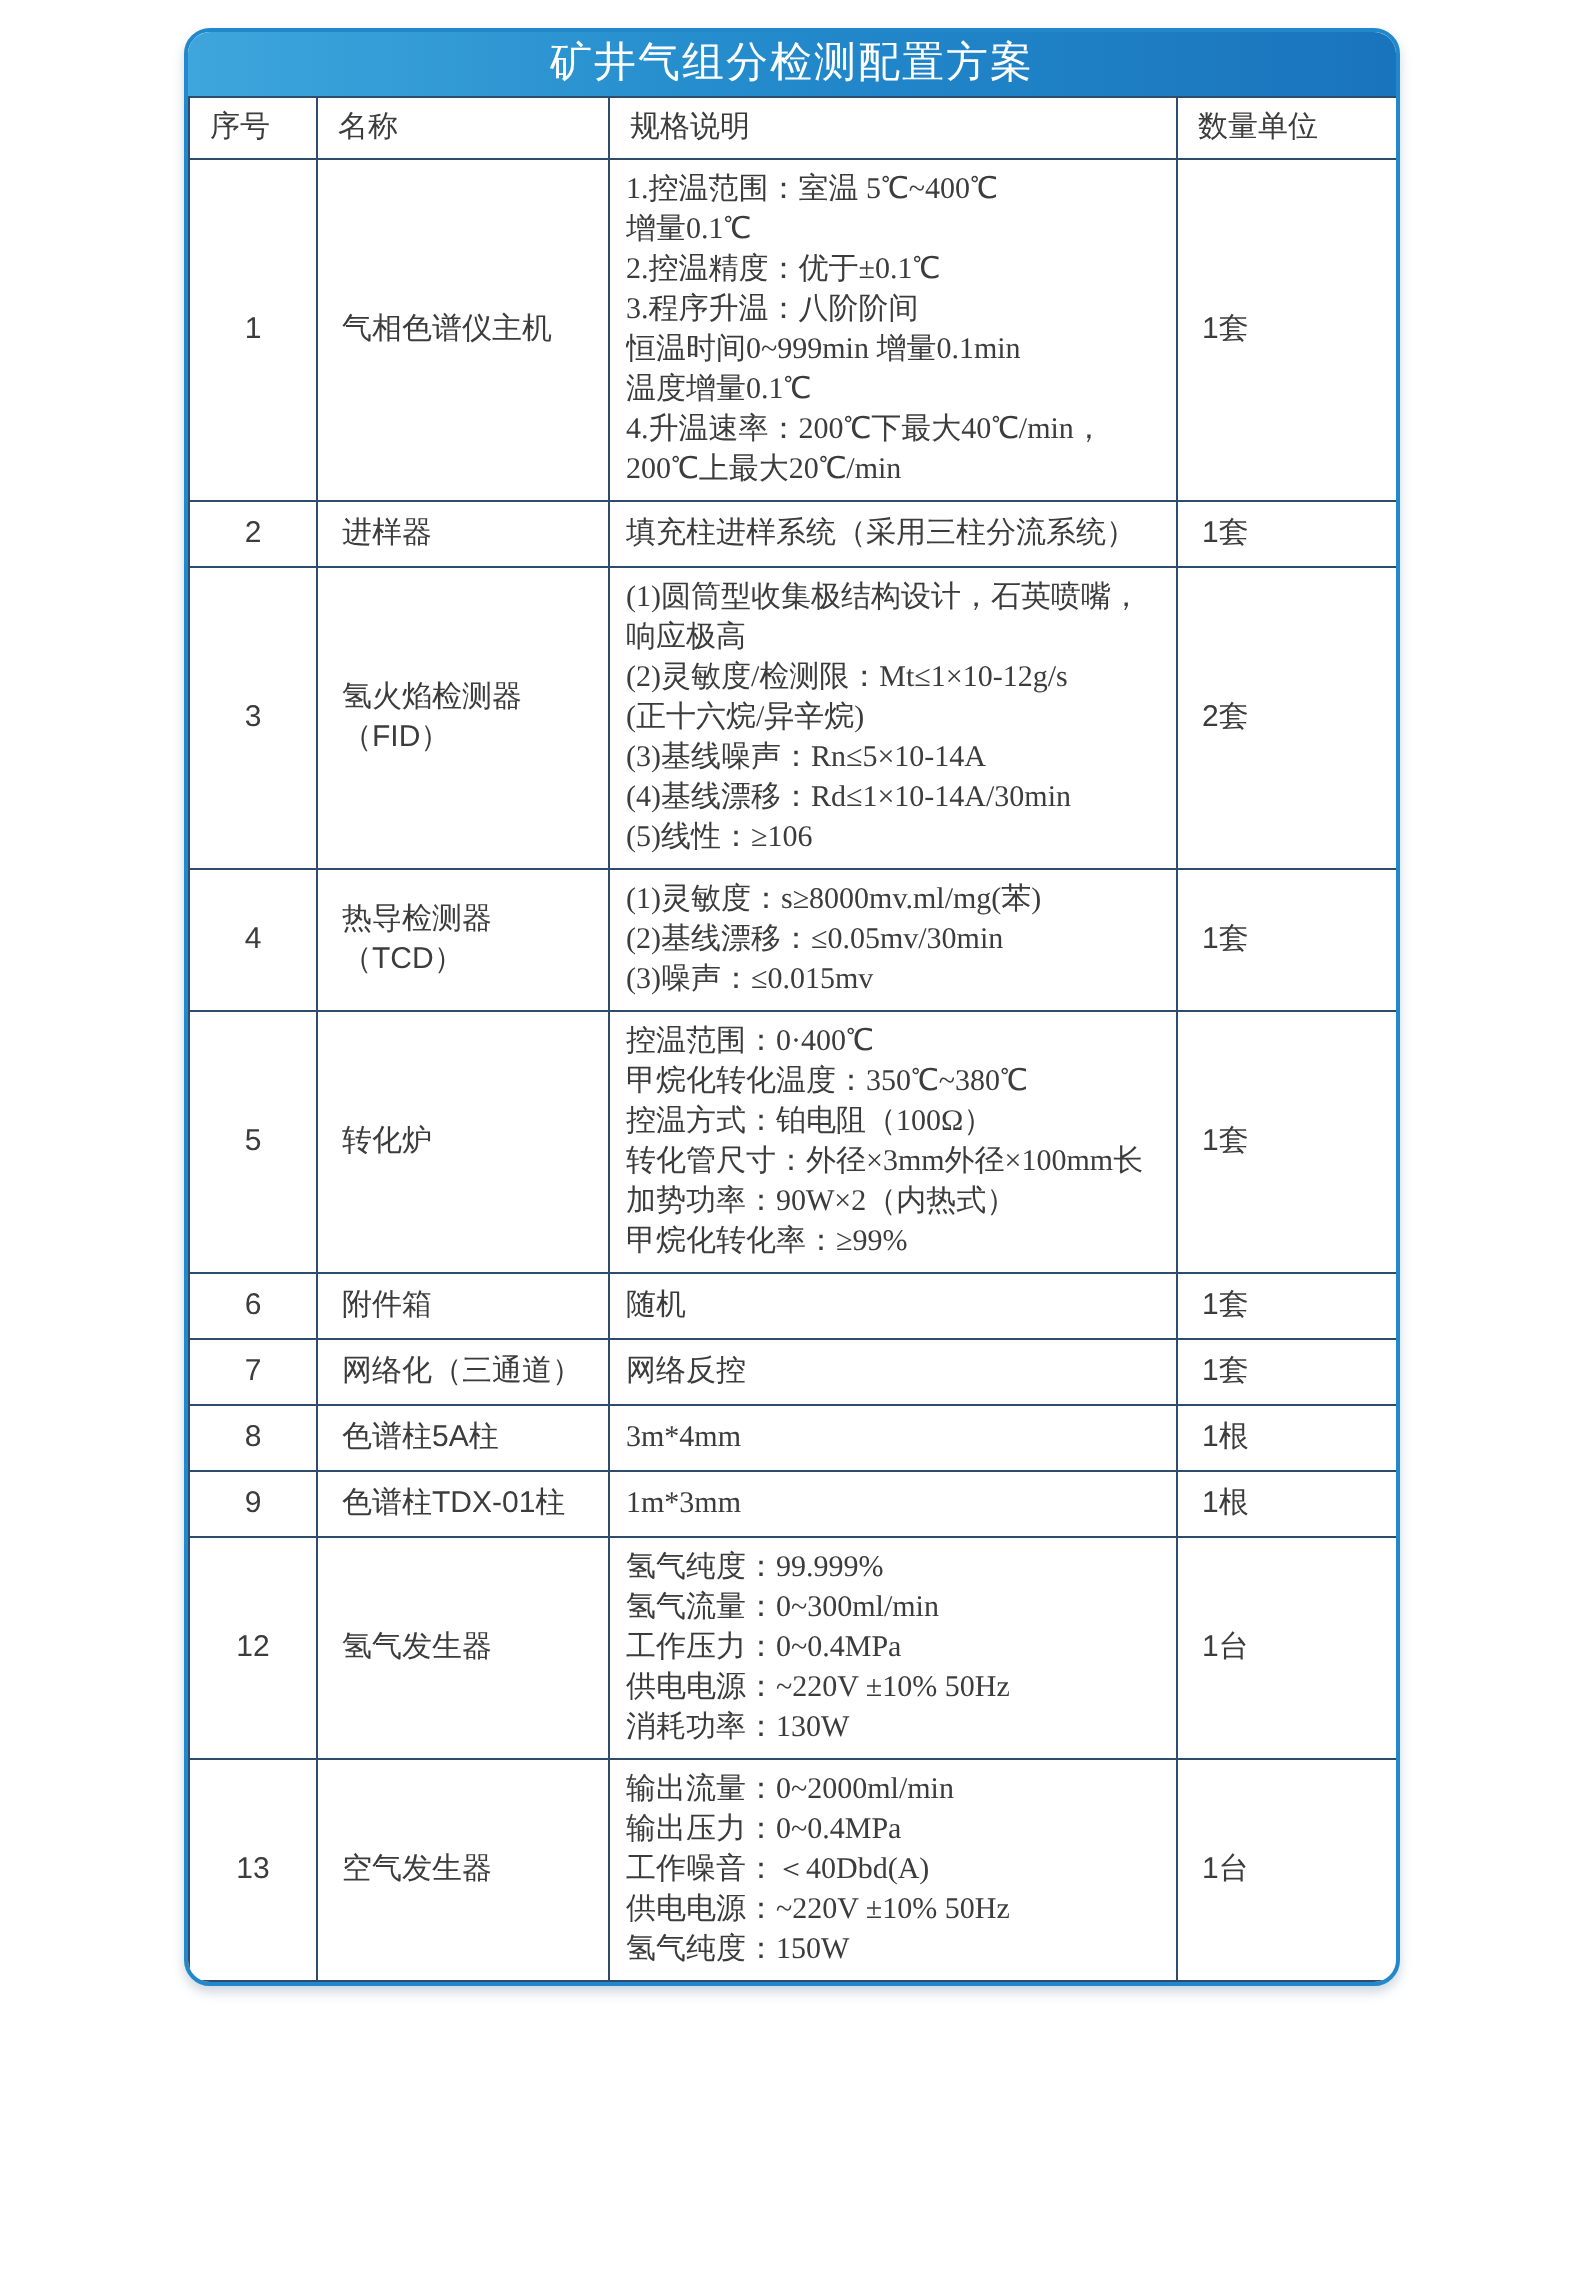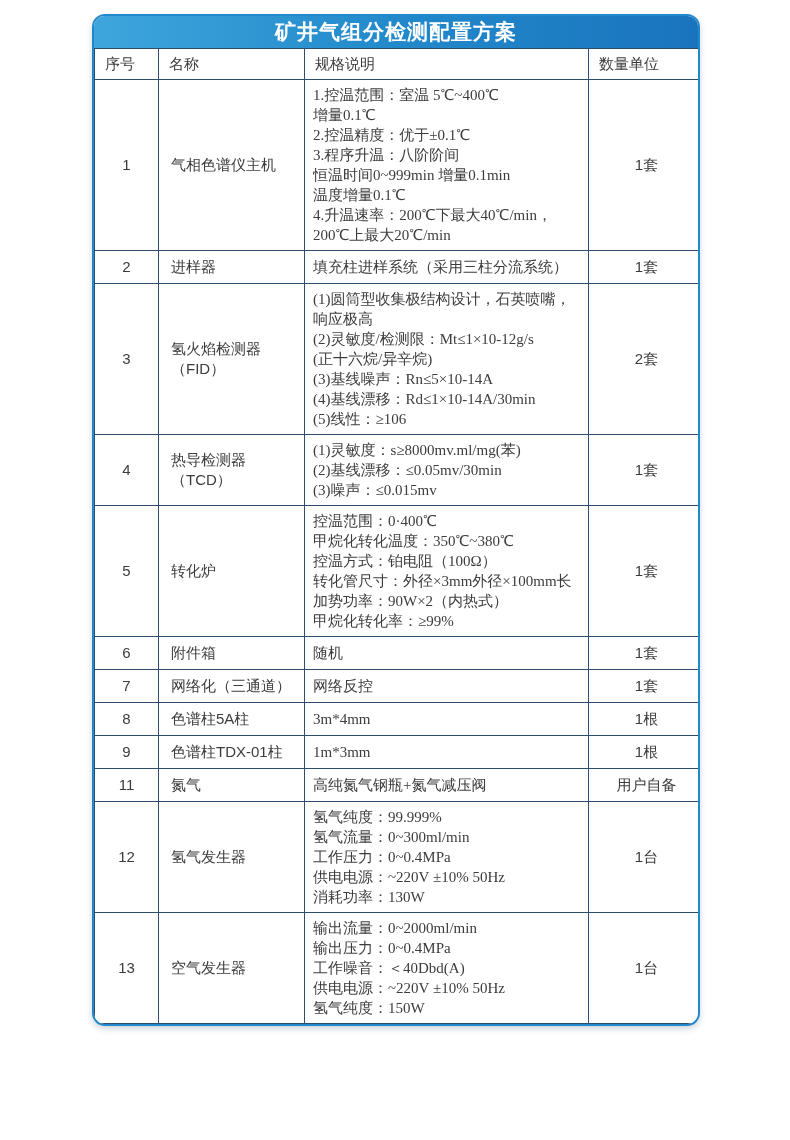--- a/index.html
+++ b/index.html
@@ -27,21 +27,21 @@
     background: #ffffff;
     box-shadow: 0 3px 6px rgba(90,120,150,0.30);
   }
   .title-bar {
     height: 32px;
     line-height: 32px;
     text-align: center;
     background: linear-gradient(90deg, #3ea6dc 0%, #2289cb 50%, #1a74bd 100%);
     color: #ffffff;
     font-size: 21px;
-    font-weight: 700;
+    font-weight: 400;
     letter-spacing: 1px;
   }
   table.spec {
     width: 100%;
     border-collapse: collapse;
     table-layout: fixed;
     font-size: 15px;
     color: #3c3c3c;
   }
   table.spec th, table.spec td {
@@ -63,21 +63,20 @@
   td.c-name {
     padding: 6px 10px 6px 12px;
     line-height: 20px;
   }
   td.c-spec {
     padding: 5px 6px 5px 8px;
   }
   td.c-qty {
     padding: 6px 6px 6px 12px;
     line-height: 20px;
-    text-align: center;
   }
   .spec-line {
     line-height: 20px;
     white-space: nowrap;
     overflow: hidden;
     font-family: Liberation Serif, serif;
   }
 </style>
 </head>
 <body>
@@ -196,28 +195,20 @@
   <tr>
     <td class="c-no">9</td>
     <td class="c-name">色谱柱TDX-01柱</td>
     <td class="c-spec">
               <div class="spec-line">1m*3mm</div>
             </td>
     <td class="c-qty">1根</td>
   </tr>
 
 
-  <tr>
-    <td class="c-no">11</td>
-    <td class="c-name">氮气</td>
-    <td class="c-spec">
-              <div class="spec-line">高纯氮气钢瓶+氮气减压阀</div>
-            </td>
-    <td class="c-qty">用户自备</td>
-  </tr>
 
   <tr>
     <td class="c-no">12</td>
     <td class="c-name">氢气发生器</td>
     <td class="c-spec">
               <div class="spec-line">氢气纯度：99.999%</div>
               <div class="spec-line">氢气流量：0~300ml/min</div>
               <div class="spec-line">工作压力：0~0.4MPa</div>
               <div class="spec-line">供电电源：~220V ±10% 50Hz</div>
               <div class="spec-line">消耗功率：130W</div>

